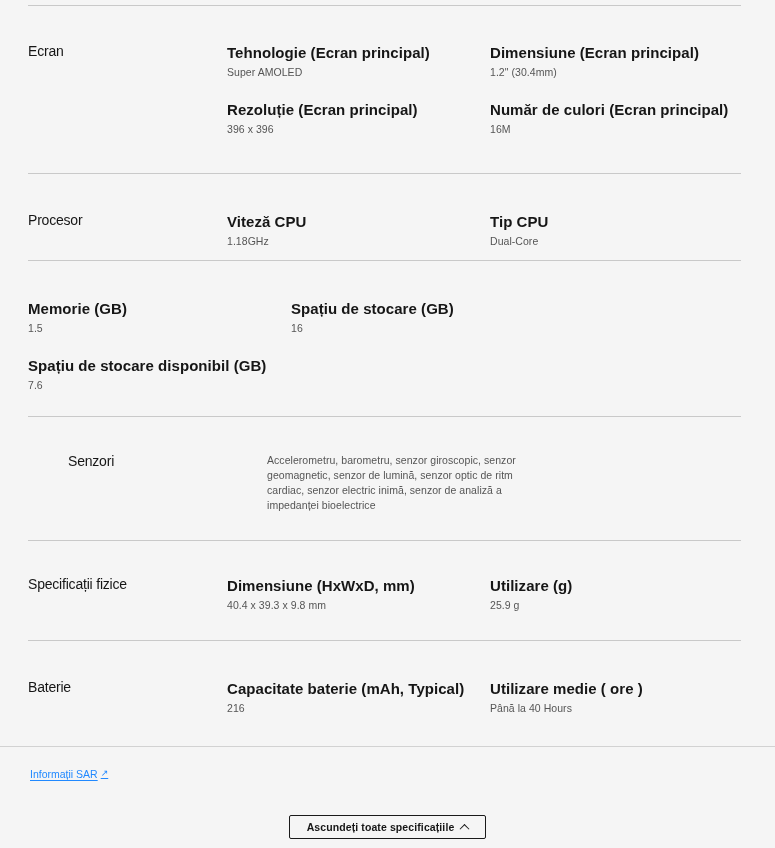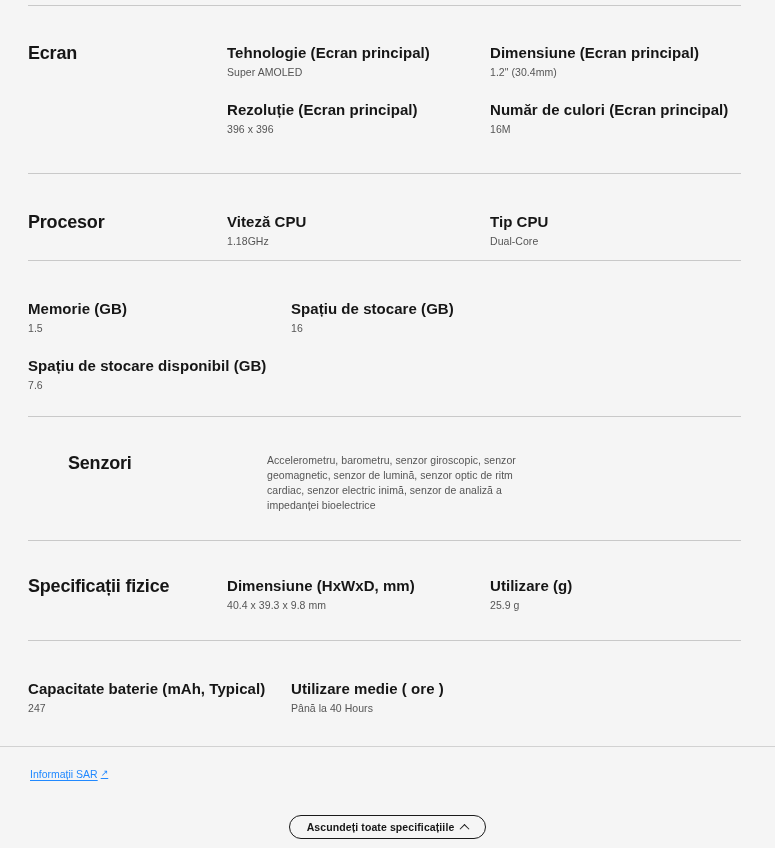--- a/index.html
+++ b/index.html
@@ -41,22 +41,22 @@
 
   .section-inner {
     position: relative;
     display: flex;
     align-items: flex-start;
   }
 
   .section-title {
     width: 199px;
     flex: 0 0 199px;
-    font-size: 18px;
-    font-weight: bold;
+    font-size: 14px;
+    font-weight: normal;
     letter-spacing: -0.2px;
     color: #161616;
     line-height: 1.2;
   }
 
   .spec-cols {
     flex: 1 1 auto;
     position: relative;
   }
 
@@ -136,21 +136,21 @@
     justify-content: center;
   }
 
   .collapse-btn {
     display: inline-flex;
     align-items: center;
     gap: 7px;
     height: 24px;
     padding: 0 17px;
     border: 1px solid #1a1a1a;
-    border-radius: 12px;
+    border-radius: 2px;
     background: transparent;
     font-family: "Liberation Sans", sans-serif;
     font-size: 10.5px;
     font-weight: bold;
     color: #161616;
     cursor: pointer;
     letter-spacing: 0.1px;
   }
 
   .chev {
@@ -264,25 +264,26 @@
                 <div class="spec-label">Utilizare (g)</div>
                 <div class="spec-value">25.9 g</div>
               </div>
             </div>
           </div>
         </div>
       </div>
       <div class="spec-section" style="top: 640px;">
         <div class="divider"></div>
         <div class="section-inner" style="margin-top: 39px;">
+          <div class="section-title">Baterie</div>
           <div class="spec-cols">
             <div class="spec-row">
               <div class="spec-item">
                 <div class="spec-label">Capacitate baterie (mAh, Typical)</div>
-                <div class="spec-value">247</div>
+                <div class="spec-value">216</div>
               </div>
               <div class="spec-item">
                 <div class="spec-label">Utilizare medie ( ore )</div>
                 <div class="spec-value">Până la 40 Hours</div>
               </div>
             </div>
           </div>
         </div>
       </div>
     </div>

